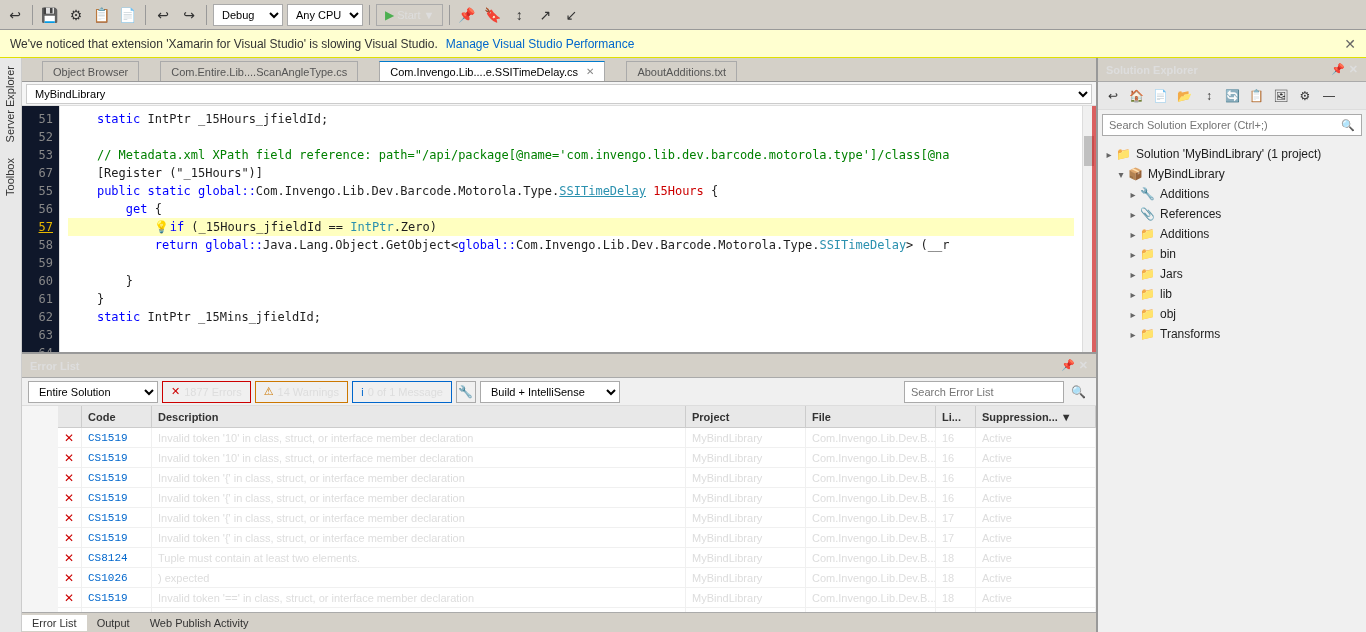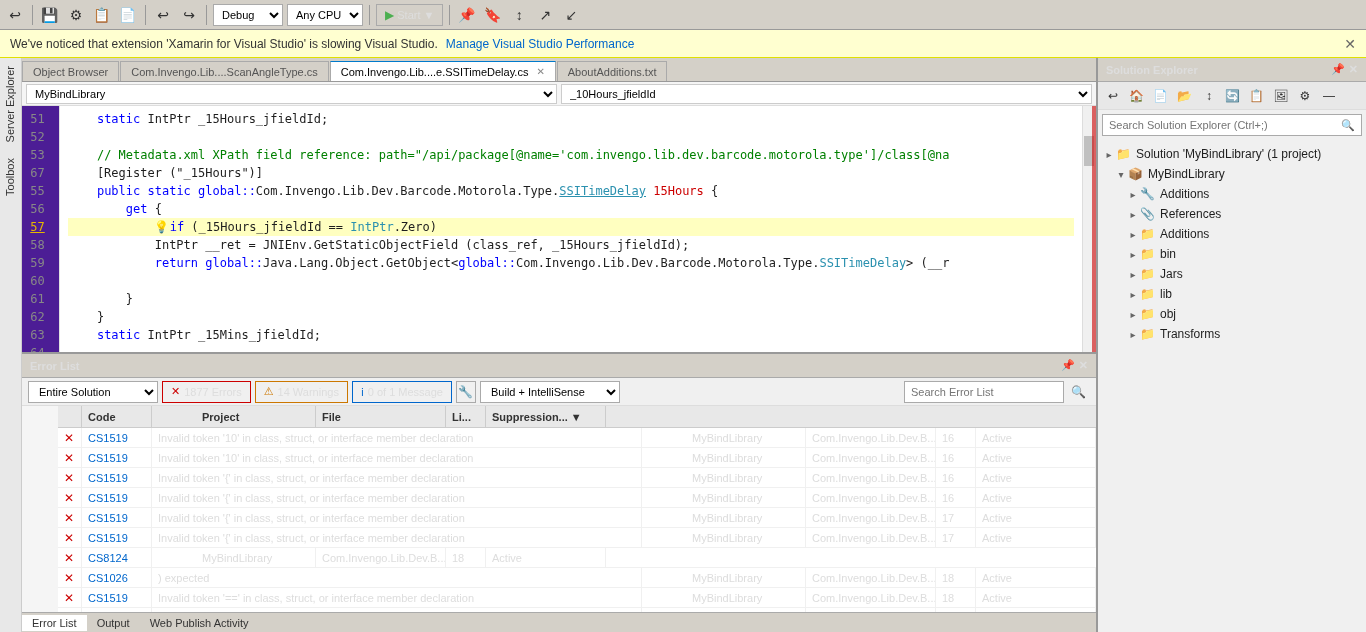--- a/index.html
+++ b/index.html
@@ -26,31 +26,31 @@
     .sidebar-label { writing-mode: vertical-rl; transform: rotate(180deg); font-size: 11px; color: #333; padding: 8px 4px; cursor: pointer; white-space: nowrap; }
 
     
     .content-area { flex: 1; display: flex; flex-direction: column; overflow: hidden; }
 
     
     .editor-area { flex: 1; display: flex; flex-direction: column; overflow: hidden; }
 
     
     .tab-bar { height: 24px; background: #d4d0c8; display: flex; align-items: flex-end; border-bottom: 1px solid #999; }
-    .tab { padding: 3px 10px; font-size: 11px; cursor: pointer; border: 1px solid #aaa; border-bottom: none; background: #d4d0c8; color: #555; margin-right: 1px; height: 20px; display: flex; align-items: center; gap: 4px; white-space: nowrap; }
+    .tab { padding: 3px 10px; font-size: 11px; cursor: pointer; border: 1px solid #aaa; border-bottom: none; background: #d4d0c8; color: #555; margin-right: 1px; height: 20px; display: flex; align-items: center; gap: 4px; white-space: nowrap; margin-left: 20px; }
     .tab.active { background: white; color: #000; border-top: 1px solid #007acc; }
     .tab .close-btn { font-size: 10px; color: #888; cursor: pointer; margin-left: 4px; }
 
     
     .nav-bar { height: 24px; background: #f5f5f5; border-bottom: 1px solid #ddd; display: flex; align-items: center; padding: 0 4px; gap: 4px; font-size: 11px; }
     .nav-dropdown { flex: 1; height: 20px; background: white; border: 1px solid #ccc; padding: 0 4px; font-size: 11px; }
 
     
     .code-editor { flex: 1; display: flex; overflow: hidden; background: white; }
-    .line-numbers { width: 38px; background: #4c1d95; border-right: 1px solid #e0e0e0; padding: 4px 0; color: #888; font-size: 12px; font-family: 'Consolas', monospace; text-align: center; padding-right: 6px; overflow: hidden; }
+    .line-numbers { width: 38px; background: #0f172a; border-right: 1px solid #e0e0e0; padding: 4px 0; color: #888; font-size: 12px; font-family: 'Consolas', monospace; text-align: right; padding-right: 6px; overflow: hidden; }
     .line-numbers div { height: 18px; line-height: 18px; }
     .code-content { flex: 1; padding: 4px 8px; font-size: 12px; font-family: 'Consolas', monospace; overflow: hidden; background: white; color: #1e1e1e; }
     .code-line { height: 18px; line-height: 18px; white-space: pre; }
     .code-line .keyword { color: #0000ff; }
     .code-line .comment { color: #008000; }
     .code-highlight { background: #ffffc0; }
 
     
     .error-area { height: 280px; background: #f5f5f5; border-top: 2px solid #999; display: flex; flex-direction: column; }
     .error-title-bar { height: 24px; background: #d4d0c8; display: flex; align-items: center; padding: 0 8px; font-size: 11px; font-weight: bold; border-bottom: 1px solid #aaa; gap: 4px; }
@@ -65,27 +65,27 @@
     .search-error { height: 22px; background: white; border: 1px solid #aaa; padding: 0 6px; font-size: 11px; width: 160px; margin-left: auto; }
 
     
     .error-table { flex: 1; overflow: hidden; display: flex; flex-direction: column; padding-left: 36px; }
     .error-table-header { display: flex; background: #e8e8e8; border-bottom: 1px solid #ccc; height: 22px; font-size: 11px; font-weight: bold; color: #333; }
     .error-table-header .col { padding: 3px 6px; border-right: 1px solid #ccc; overflow: hidden; white-space: nowrap; display: flex; align-items: center; }
     .error-rows { flex: 1; overflow: hidden; background: white; }
     .error-row { display: flex; height: 20px; border-bottom: 1px solid #f0f0f0; font-size: 11px; align-items: center; }
     .error-row .col { padding: 1px 6px; overflow: hidden; white-space: nowrap; border-right: 1px solid #f0f0f0; height: 100%; display: flex; align-items: center; }
     .error-icon { color: #cc0000; font-size: 12px; }
-    .error-code { color: #0066cc; }
+    .error-code { color: #0066cc; font-family: Liberation Mono, monospace; }
 
     
     .col-icon { width: 24px; }
     .col-code { width: 70px; }
     .col-desc { flex: 1; }
-    .col-proj { width: 120px; margin-left: 44px; }
+    .col-proj { width: 120px; }
     .col-file { width: 130px; }
     .col-line { width: 40px; }
     .col-suppress { width: 120px; }
 
     
     .right-panel { width: 270px; background: #f0f0f0; border-left: 2px solid #999; display: flex; flex-direction: column; }
     .panel-title-bar { height: 24px; background: #d4d0c8; display: flex; align-items: center; padding: 0 8px; font-size: 11px; font-weight: bold; border-bottom: 1px solid #aaa; }
     .panel-toolbar { height: 28px; background: #e8e8e8; display: flex; align-items: center; padding: 0 4px; gap: 2px; border-bottom: 1px solid #ddd; }
     .panel-btn { width: 22px; height: 22px; background: transparent; border: 1px solid transparent; display: flex; align-items: center; justify-content: center; cursor: pointer; font-size: 12px; color: #333; }
     .search-box { margin: 4px; height: 22px; background: white; border: 1px solid #aaa; display: flex; align-items: center; padding: 0 6px; font-size: 11px; color: #888; }
@@ -154,37 +154,34 @@
 
   <div class="content-area">
 
     <div class="editor-area">
 
       <div class="tab-bar">
         <div class="tab">
           <span>Object Browser</span>
         </div>
         <div class="tab">
-          <span>Com.Invengo.Lib....ScanAngleType.cs</span>
+          <span>Com.Entire.Lib....ScanAngleType.cs</span>
         </div>
         <div class="tab active">
           <span>Com.Invengo.Lib....e.SSITimeDelay.cs</span>
           <span class="close-btn">✕</span>
         </div>
         <div class="tab">
           <span>AboutAdditions.txt</span>
         </div>
       </div>
 
       <div class="nav-bar">
         <select class="nav-dropdown">
           <option>MyBindLibrary</option>
-        </select>
-        <select class="nav-dropdown" style="width:180px;">
-          <option>_10Hours_jfieldId</option>
         </select>
       </div>
 
       <div class="code-editor">
         <div class="line-numbers">
           <div>51</div>
           <div>52</div>
           <div>53</div>
           <div>67</div>
           <div>55</div>
@@ -199,21 +196,20 @@
           <div>64</div>
         </div>
         <div class="code-content">
           <div class="code-line">    <span class="keyword">static</span> IntPtr _15Hours_jfieldId;</div>
           <div class="code-line">&nbsp;</div>
           <div class="code-line">    <span class="comment">// Metadata.xml XPath field reference: path="/api/package[@name='com.invengo.lib.dev.barcode.motorola.type']/class[@na</span></div>
           <div class="code-line">    [Register ("_15Hours")]</div>
           <div class="code-line">    <span class="keyword">public static</span> <span class="keyword">global::</span>Com.Invengo.Lib.Dev.Barcode.Motorola.Type.<span style="color:#2b91af;text-decoration:underline;">SSITimeDelay</span> <span style="color:#cc0000;text-align:right;">15Hours</span> {</div>
           <div class="code-line">        <span class="keyword">get</span> {</div>
           <div class="code-line code-highlight">            <span class="lightbulb">💡</span><span class="keyword">if</span> (_15Hours_jfieldId == <span style="color:#2b91af;">IntPtr</span>.Zero)</div>
-          <div class="code-line">            IntPtr __ret = JNIEnv.GetStaticObjectField (class_ref, _15Hours_jfieldId);</div>
           <div class="code-line">            <span class="keyword">return</span> <span class="keyword">global::</span>Java.Lang.Object.GetObject&lt;<span class="keyword">global::</span>Com.Invengo.Lib.Dev.Barcode.Motorola.Type.<span style="color:#2b91af;">SSITimeDelay</span>&gt; (__r</div>
           <div class="code-line">&nbsp;</div>
           <div class="code-line">        }</div>
           <div class="code-line">    }</div>
           <div class="code-line">    <span class="keyword">static</span> IntPtr _15Mins_jfieldId;</div>
         </div>
         <div style="display:flex;flex-direction:column;width:14px;background:#f0f0f0;border-left:1px solid #ddd;">
           <div style="flex:1;position:relative;">
             <div style="position:absolute;top:30px;left:1px;width:10px;height:30px;background:#c0c0c0;"></div>
             <div style="position:absolute;top:0;right:0;width:4px;height:100%;background:#cc0000;opacity:0.6;"></div>
@@ -250,20 +246,21 @@
         <select class="build-dropdown">
           <option>Build + IntelliSense</option>
         </select>
         <input class="search-error" type="text" placeholder="Search Error List" style="">
         <div style="width:22px;height:22px;display:flex;align-items:center;justify-content:center;cursor:pointer;color:#666;">🔍</div>
       </div>
       <div class="error-table">
         <div class="error-table-header">
           <div class="col col-icon"></div>
           <div class="col col-code">Code</div>
+          <div class="col col-desc">Description</div>
           <div class="col col-proj">Project</div>
           <div class="col col-file">File</div>
           <div class="col col-line">Li...</div>
           <div class="col col-suppress">Suppression... ▼</div>
         </div>
         <div class="error-rows">
 
           <div class="error-row">
             <div class="col col-icon">
                 <span class="error-icon">✕</span>
@@ -348,20 +345,21 @@
             <div class="col col-suppress">Active</div>
           </div>
 
           <div class="error-row">
             <div class="col col-icon">
                 <span class="error-icon">✕</span>
               </div>
             <div class="col col-code">
                 <span class="error-code">CS8124</span>
               </div>
+            <div class="col col-desc">Tuple must contain at least two elements.</div>
             <div class="col col-proj">MyBindLibrary</div>
             <div class="col col-file">Com.Invengo.Lib.Dev.B...</div>
             <div class="col col-line">18</div>
             <div class="col col-suppress">Active</div>
           </div>
 
           <div class="error-row">
             <div class="col col-icon">
                 <span class="error-icon">✕</span>
               </div>

